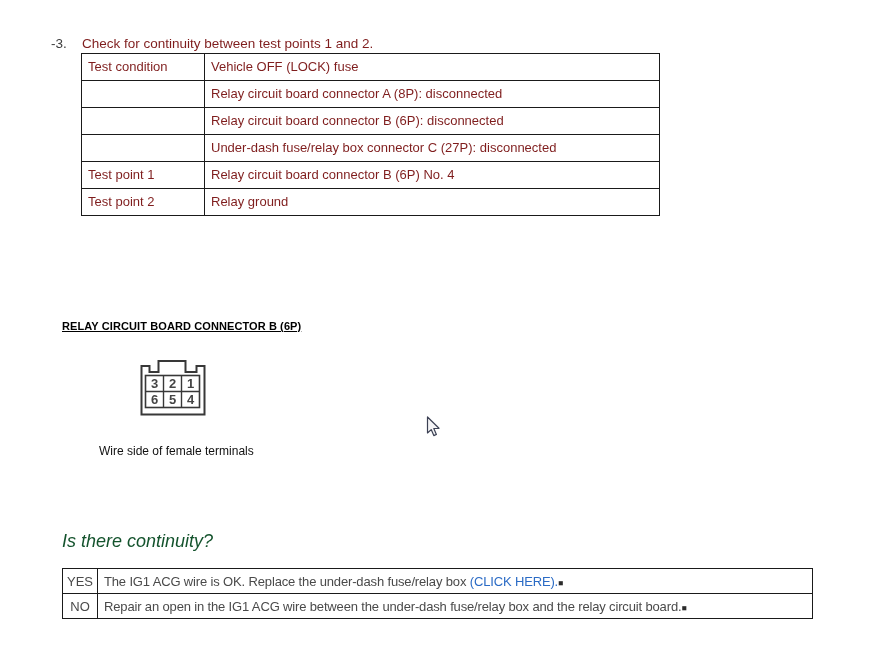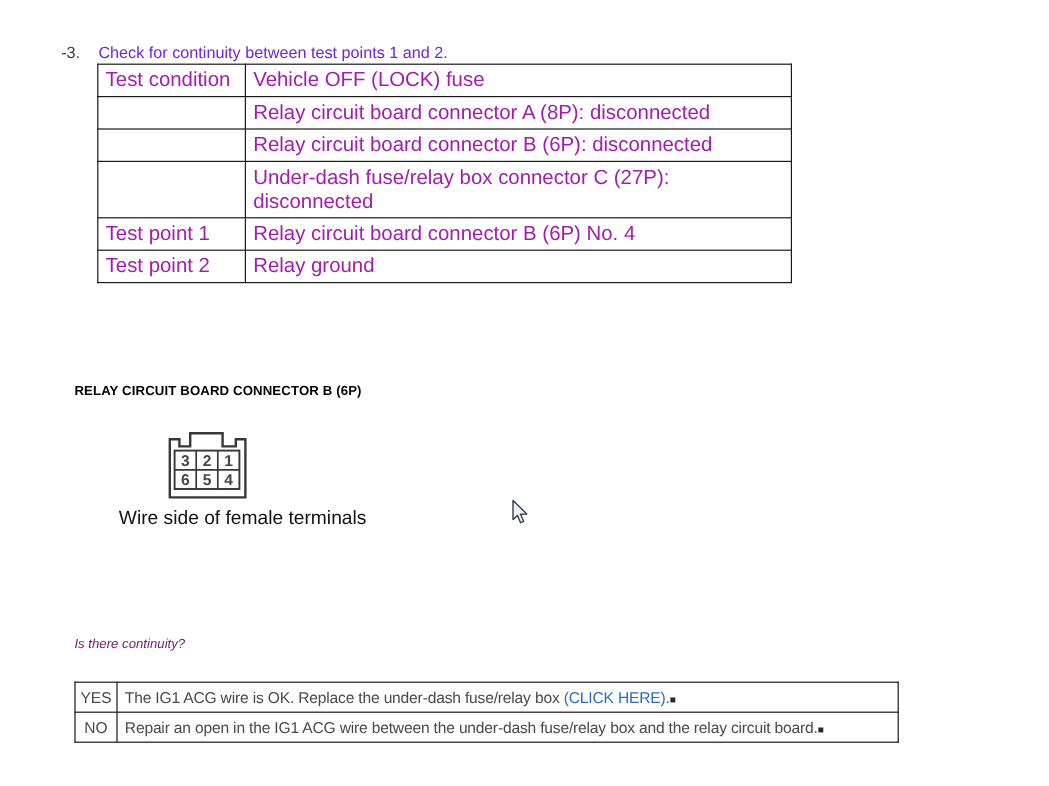--- a/index.html
+++ b/index.html
@@ -14,67 +14,68 @@
   }
   .abs { position: absolute; }
 
   
   .step-num {
     left: 51px; top: 36px;
     font-size: 13.5px; color: #3d3d3d;
   }
   .step-text {
     left: 82px; top: 36px;
-    font-size: 13.5px; color: #6d28d9;
+    font-size: 13.5px; color: #7f1d1d;
   }
 
   
   table.cond {
     left: 81px; top: 53px;
     width: 579px;
     border-collapse: collapse;
     table-layout: fixed;
-    font-size: 17px;
-    color: #a21caf;
+    font-size: 13px;
+    color: #7f1d1d;
   }
   table.cond td {
     border: 1px solid #1a1a1a;
     height: 26px;
     padding: 3px 6px;
     line-height: 20px;
     vertical-align: middle;
     overflow: hidden;
   }
   table.cond td.c1 { width: 123px; }
 
   
   .conn-title {
     left: 62px; top: 320px;
     font-size: 11px; font-weight: bold; color: #000000;
     letter-spacing: 0.1px;
+    text-decoration: underline;
   }
   .conn-caption {
-    left: 99px; top: 424px;
-    font-size: 16px; color: #111111;
+    left: 99px; top: 444px;
+    font-size: 12px; color: #111111;
   }
   .conn-svg { left: 139px; top: 358px; }
 
   
   .cursor-svg { left: 426px; top: 416px; }
 
   
   .question {
     left: 62px; top: 531px;
-    font-size: 11px; font-style: italic; color: #701a75;
+    font-size: 18px; font-style: italic; color: #14532d;
   }
 
   
   table.results {
     left: 62px; top: 568px;
-    width: 687px;
+    width: 751px;
     border-collapse: collapse;
     table-layout: fixed;
     font-size: 13px;
     color: #4a4a4a;
   }
   table.results td {
     border: 1px solid #1a1a1a;
     height: 25px;
     padding: 3px 6px;
     vertical-align: middle;

